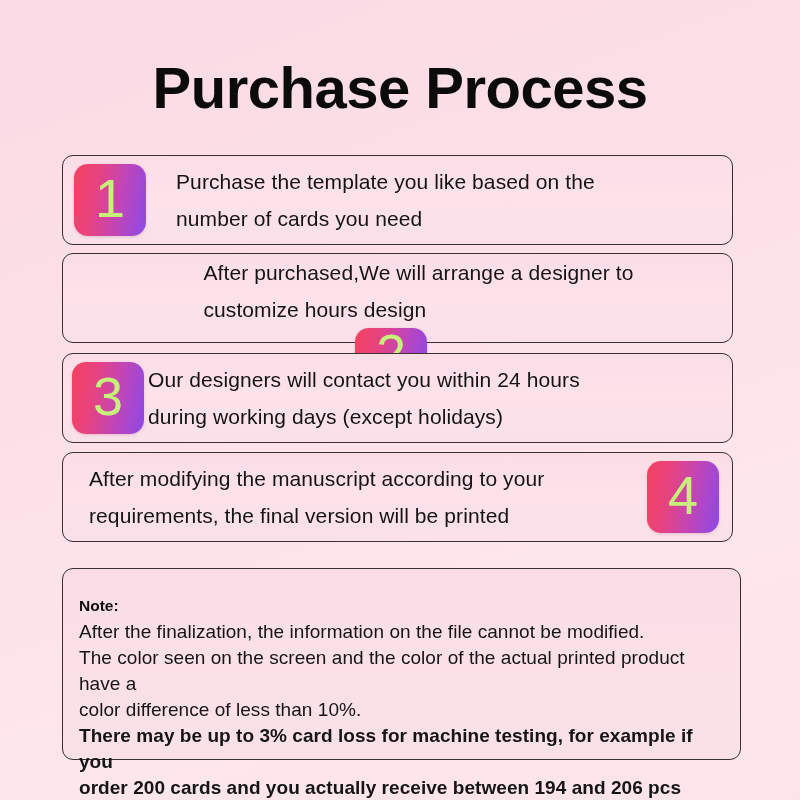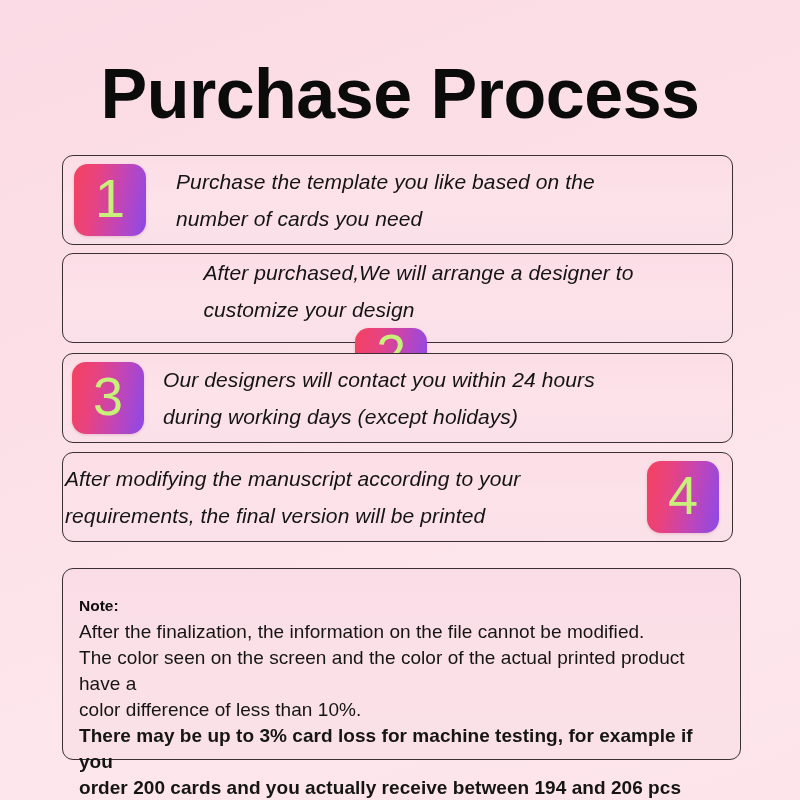--- a/index.html
+++ b/index.html
@@ -22,21 +22,21 @@
   }
 
   
   .title {
     position: absolute;
     left: 0;
     top: 58px;
     width: 800px;
     text-align: center;
     font-family: "Liberation Sans Narrow", "Liberation Sans", sans-serif;
-    font-size: 70px;
+    font-size: 58px;
     font-weight: bold;
     letter-spacing: -0.5px;
     color: #0b0b0b;
     line-height: 1.05;
   }
 
   
   .step {
     position: absolute;
     left: 62px;
@@ -70,34 +70,33 @@
     line-height: 1;
     box-shadow: 0 1px 3px rgba(120, 40, 80, 0.18);
   }
   .badge span { display: block; transform: translateY(-2px); }
 
   .step-text {
     font-size: 21px;
     line-height: 37px;
     color: #141414;
     letter-spacing: 0.1px;
-    font-style: italic;
   }
 
   
   .step.left-badge .badge { margin-left: 11px; }
   .step.left-badge .step-text { margin-left: 30px; }
 
   .step.s3 .badge { margin-left: 9px; }
-  .step.s3 .step-text { margin-left: 19px; }
+  .step.s3 .step-text { margin-left: 4px; }
 
   .step.right-badge { justify-content: space-between; }
   .step.right-badge .badge { margin-right: 13px; }
   .step.s2 .step-text { margin-left: 42px; }
-  .step.s4 .step-text { margin-left: 2px; }
+  .step.s4 .step-text { margin-left: 26px; }
 
   
   .note {
     position: absolute;
     left: 62px;
     top: 568px;
     width: 679px;
     height: 192px;
     box-sizing: border-box;
     border: 1.4px solid #3b3033;
@@ -134,21 +133,21 @@
     </div>
     <div class="step-text">
       <div>Purchase the template you like based on the</div>
       <div>number of cards you need</div>
     </div>
   </div>
 
   <div class="step s2 right-badge">
     <div class="step-text">
       <div>After purchased,We will arrange a designer to</div>
-      <div>customize your design</div>
+      <div>customize hours design</div>
     </div>
     <div class="badge">
       <span>2</span>
     </div>
   </div>
 
   <div class="step s3 left-badge">
     <div class="badge">
       <span>3</span>
     </div>

